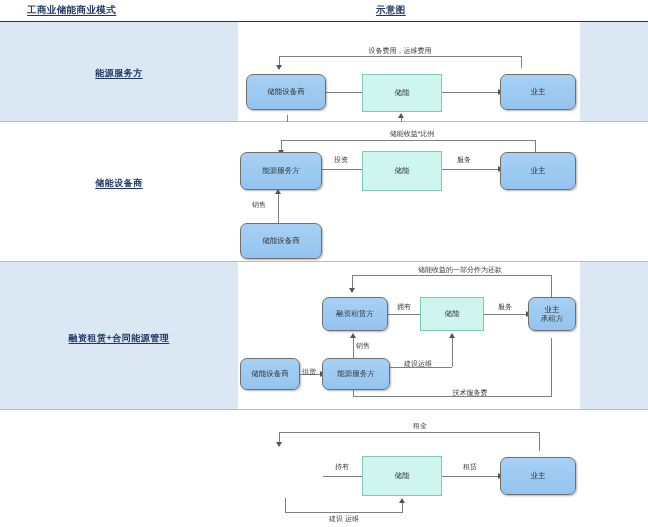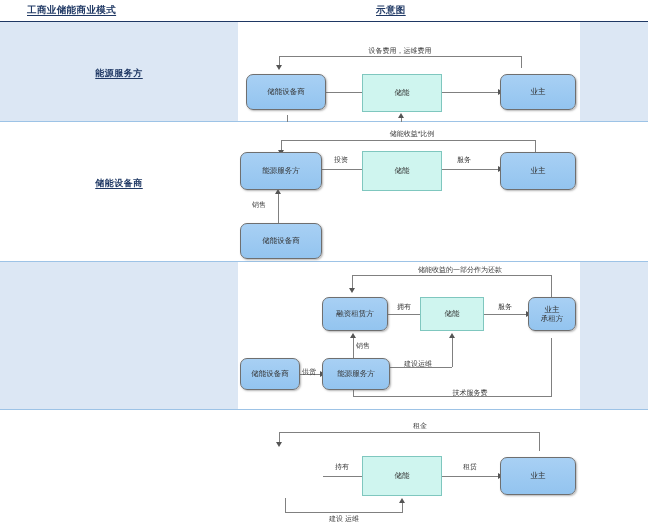--- a/index.html
+++ b/index.html
@@ -154,20 +154,21 @@
     <div class="node blue" style="left:240px;top:101px;width:82px;height:36px;">储能设备商</div>
   </div>
 
   <div class="row tinted" style="top:262px;height:148px;">
     <div class="hr-top"></div>
     <div class="band-left"></div>
     <div class="diagram"></div>
     <div class="band-right"></div>
     <div class="hr-bot"></div>
 
+    <div class="row-label" style="top:70px;">融资租赁+合同能源管理</div>
 
     <div class="ln v" style="left:551px;top:13px;height:29px;"></div>
     <div class="ln h" style="left:352px;top:13px;width:200px;"></div>
     <div class="ln v" style="left:352px;top:13px;height:14px;"></div>
     <div class="arw down" style="left:348.5px;top:26px;"></div>
     <div class="edge-label c" style="left:460px;top:3px;">储能收益的一部分作为还款</div>
 
     <div class="ln h" style="left:388px;top:52px;width:32px;"></div>
     <div class="edge-label c" style="left:404px;top:40px;">拥有</div>
 

